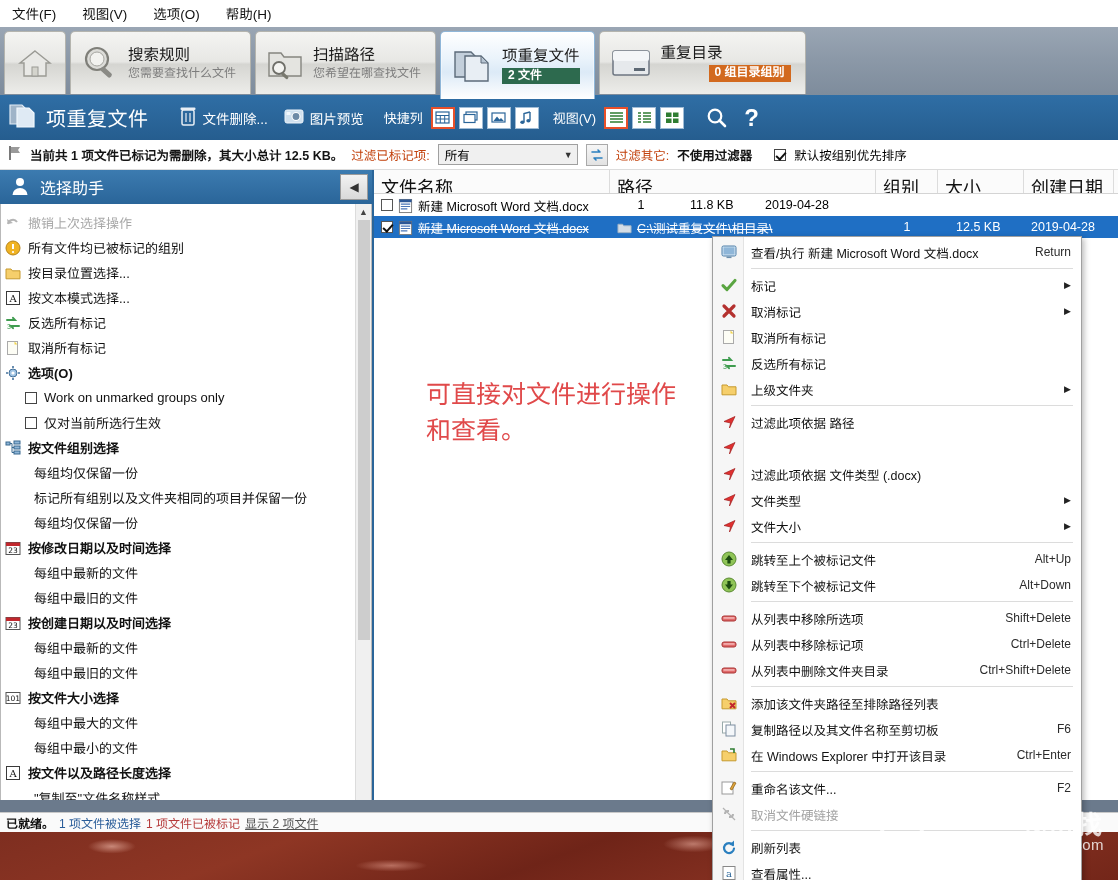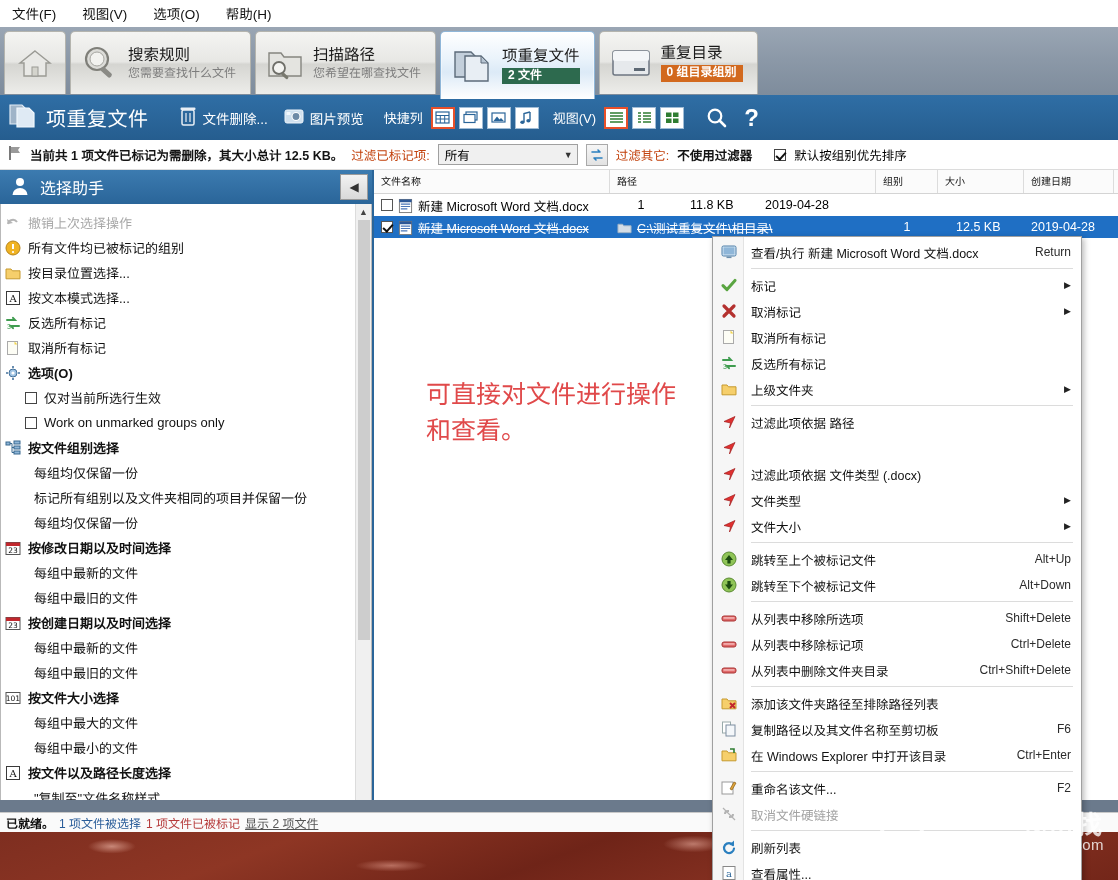--- a/index.html
+++ b/index.html
@@ -46,21 +46,21 @@
     background: linear-gradient(to bottom,#ffffff 0%, #eaf3fb 40%, #dceaf7 60%, #ffffff 100%);
     border-color: #8fb6d8;
     height: 68px;
     box-shadow: 0 0 0 1px rgba(255,255,255,.4) inset;
   }
   .tab-text { display:flex; flex-direction: column; gap: 3px; line-height: 1.15; }
   .tab-title { font-size: 15.5px; color:#1a1a1a; }
   .tab-sub { font-size: 12px; color:#7d7d7d; }
   .badge { display:inline-block; padding: 1px 6px 2px 6px; font-size: 12px; font-weight: bold; color:#fff; }
   .badge.green { background:#2d6a4e; }
-  .badge.orange { background:#d2691e; }
+  .badge.orange { background:#d2691e;margin-left:48px; }
 
   
   .ic { display:inline-block; position: relative; }
   .ic-home { width: 34px; height: 30px; }
   .ic-mag  { width: 38px; height: 36px; }
   .ic-scan { width: 38px; height: 34px; }
   .ic-dup  { width: 42px; height: 36px; }
   .ic-fold { width: 42px; height: 32px; }
 
   
@@ -121,21 +121,21 @@
     position:absolute; right:0; top:0; bottom:0; width:16px; background:#f0f0f0; border-left:1px solid #dcdcdc;
     display:flex; flex-direction:column; justify-content:space-between; align-items:center;
   }
   .sb .arrow { height: 16px; width:16px; display:flex;align-items:center;justify-content:center;font-size:9px;color:#444; }
   .sb .thumb { position:absolute; top:16px; left:2px; width:12px; height:420px; background:#cdcdcd; }
 
   
   .right { flex:1; display:flex; flex-direction:column; position:relative; background:#fff; }
   .lvhead { display:flex; height: 24px; background:#fbfbfb; border-bottom:1px solid #d4d4d4; }
   .lvhead .col {
-    border-right: 1px solid #dcdcdc; padding: 3px 0 0 7px; font-size: 10px; color:#111; overflow:hidden;
+    border-right: 1px solid #dcdcdc; padding: 3px 0 0 7px; font-size: 18px; color:#111; overflow:hidden;
   }
   .lvbody { flex:1; position:relative; overflow:hidden; background:#fff; }
   .lvrow { display:flex; height: 22px; align-items:center; font-size: 12.5px; }
   .lvrow.selected { background:#1f6fc4; color:#fff; }
   .lvrow.selected .strike { text-decoration: line-through; }
   .cell { padding-left: 7px; overflow:hidden; white-space:nowrap; display:flex; align-items:center; gap:5px;}
   .cell.num { justify-content:center; padding-left:0; }
   .cell.rt  { justify-content:flex-start; padding-left: 18px;}
   .cbox { width:12px; height:12px; border:1px solid #555; background:#fff; display:inline-block; position:relative; flex:none;}
   .cbox.on::after{content:"";position:absolute;left:3px;top:0px;width:4px;height:8px;border:solid #111;border-width:0 2px 2px 0;transform:rotate(42deg);}
@@ -468,25 +468,25 @@
                 <svg width="16" height="16" viewBox="0 0 16 16">
                   <circle cx="8" cy="8" r="4" fill="#9fc3e3" stroke="#44719b"></circle>
                   <circle cx="8" cy="8" r="1.6" fill="#fff"></circle>
                   <path d="M8 1 v2 M8 13 v2 M1 8 h2 M13 8 h2" stroke="#44719b" stroke-width="1.6"></path>
                 </svg>
               </span>
               <span class="lbl">选项(O)</span>
             </div>
             <div class="lrow sub">
               <span class="chk"></span>
+              <span class="lbl">Work on unmarked groups only</span>
+            </div>
+            <div class="lrow sub">
+              <span class="chk"></span>
               <span class="lbl">仅对当前所选行生效</span>
-            </div>
-            <div class="lrow sub">
-              <span class="chk"></span>
-              <span class="lbl">Work on unmarked groups only</span>
             </div>
             <div class="lrow head">
               <span style="width: 16px; height: 16px; display: inline-flex; flex: 0 0 auto;">
                 <svg width="16" height="16" viewBox="0 0 16 16">
                   <rect x="1" y="2" width="4" height="3" fill="#8fb6d8" stroke="#38688f"></rect>
                   <rect x="9" y="1" width="6" height="3" fill="#8fb6d8" stroke="#38688f"></rect>
                   <rect x="9" y="6" width="6" height="3" fill="#8fb6d8" stroke="#38688f"></rect>
                   <rect x="9" y="11" width="6" height="3" fill="#8fb6d8" stroke="#38688f"></rect>
                   <path d="M5 3.5 h2 v9 h2 M7 7.5 h2" stroke="#38688f" fill="none"></path>
                 </svg>

